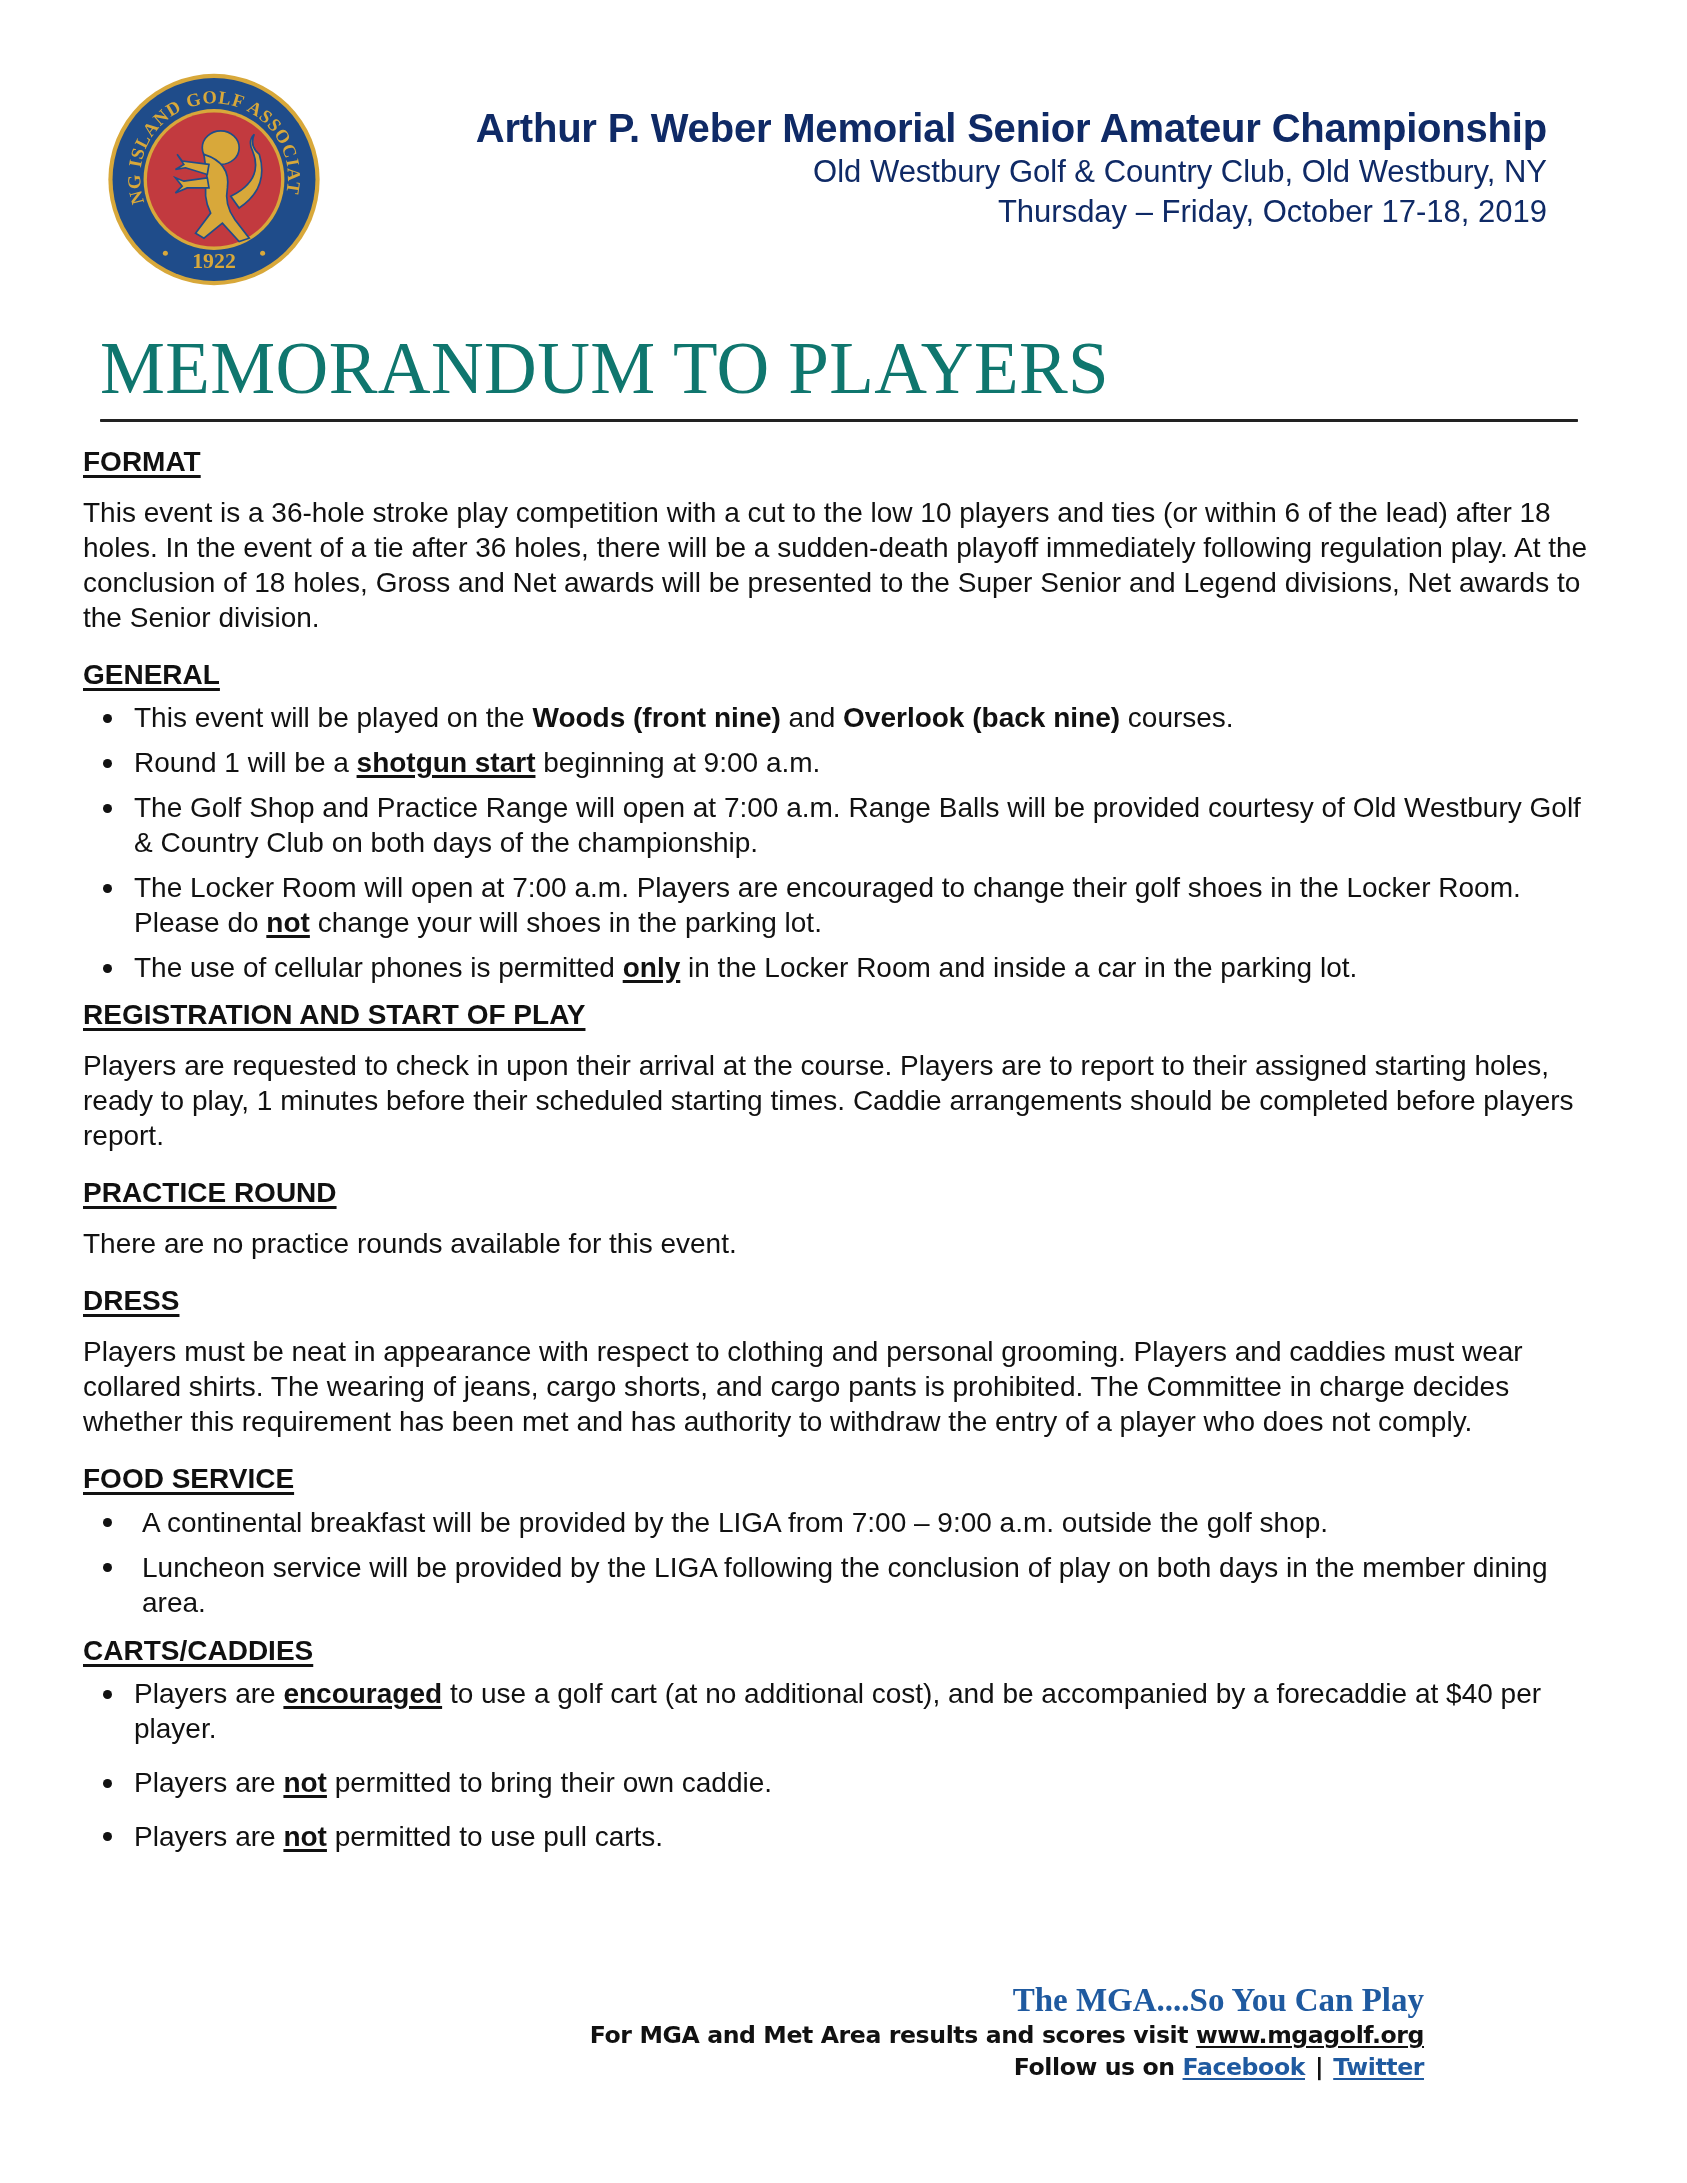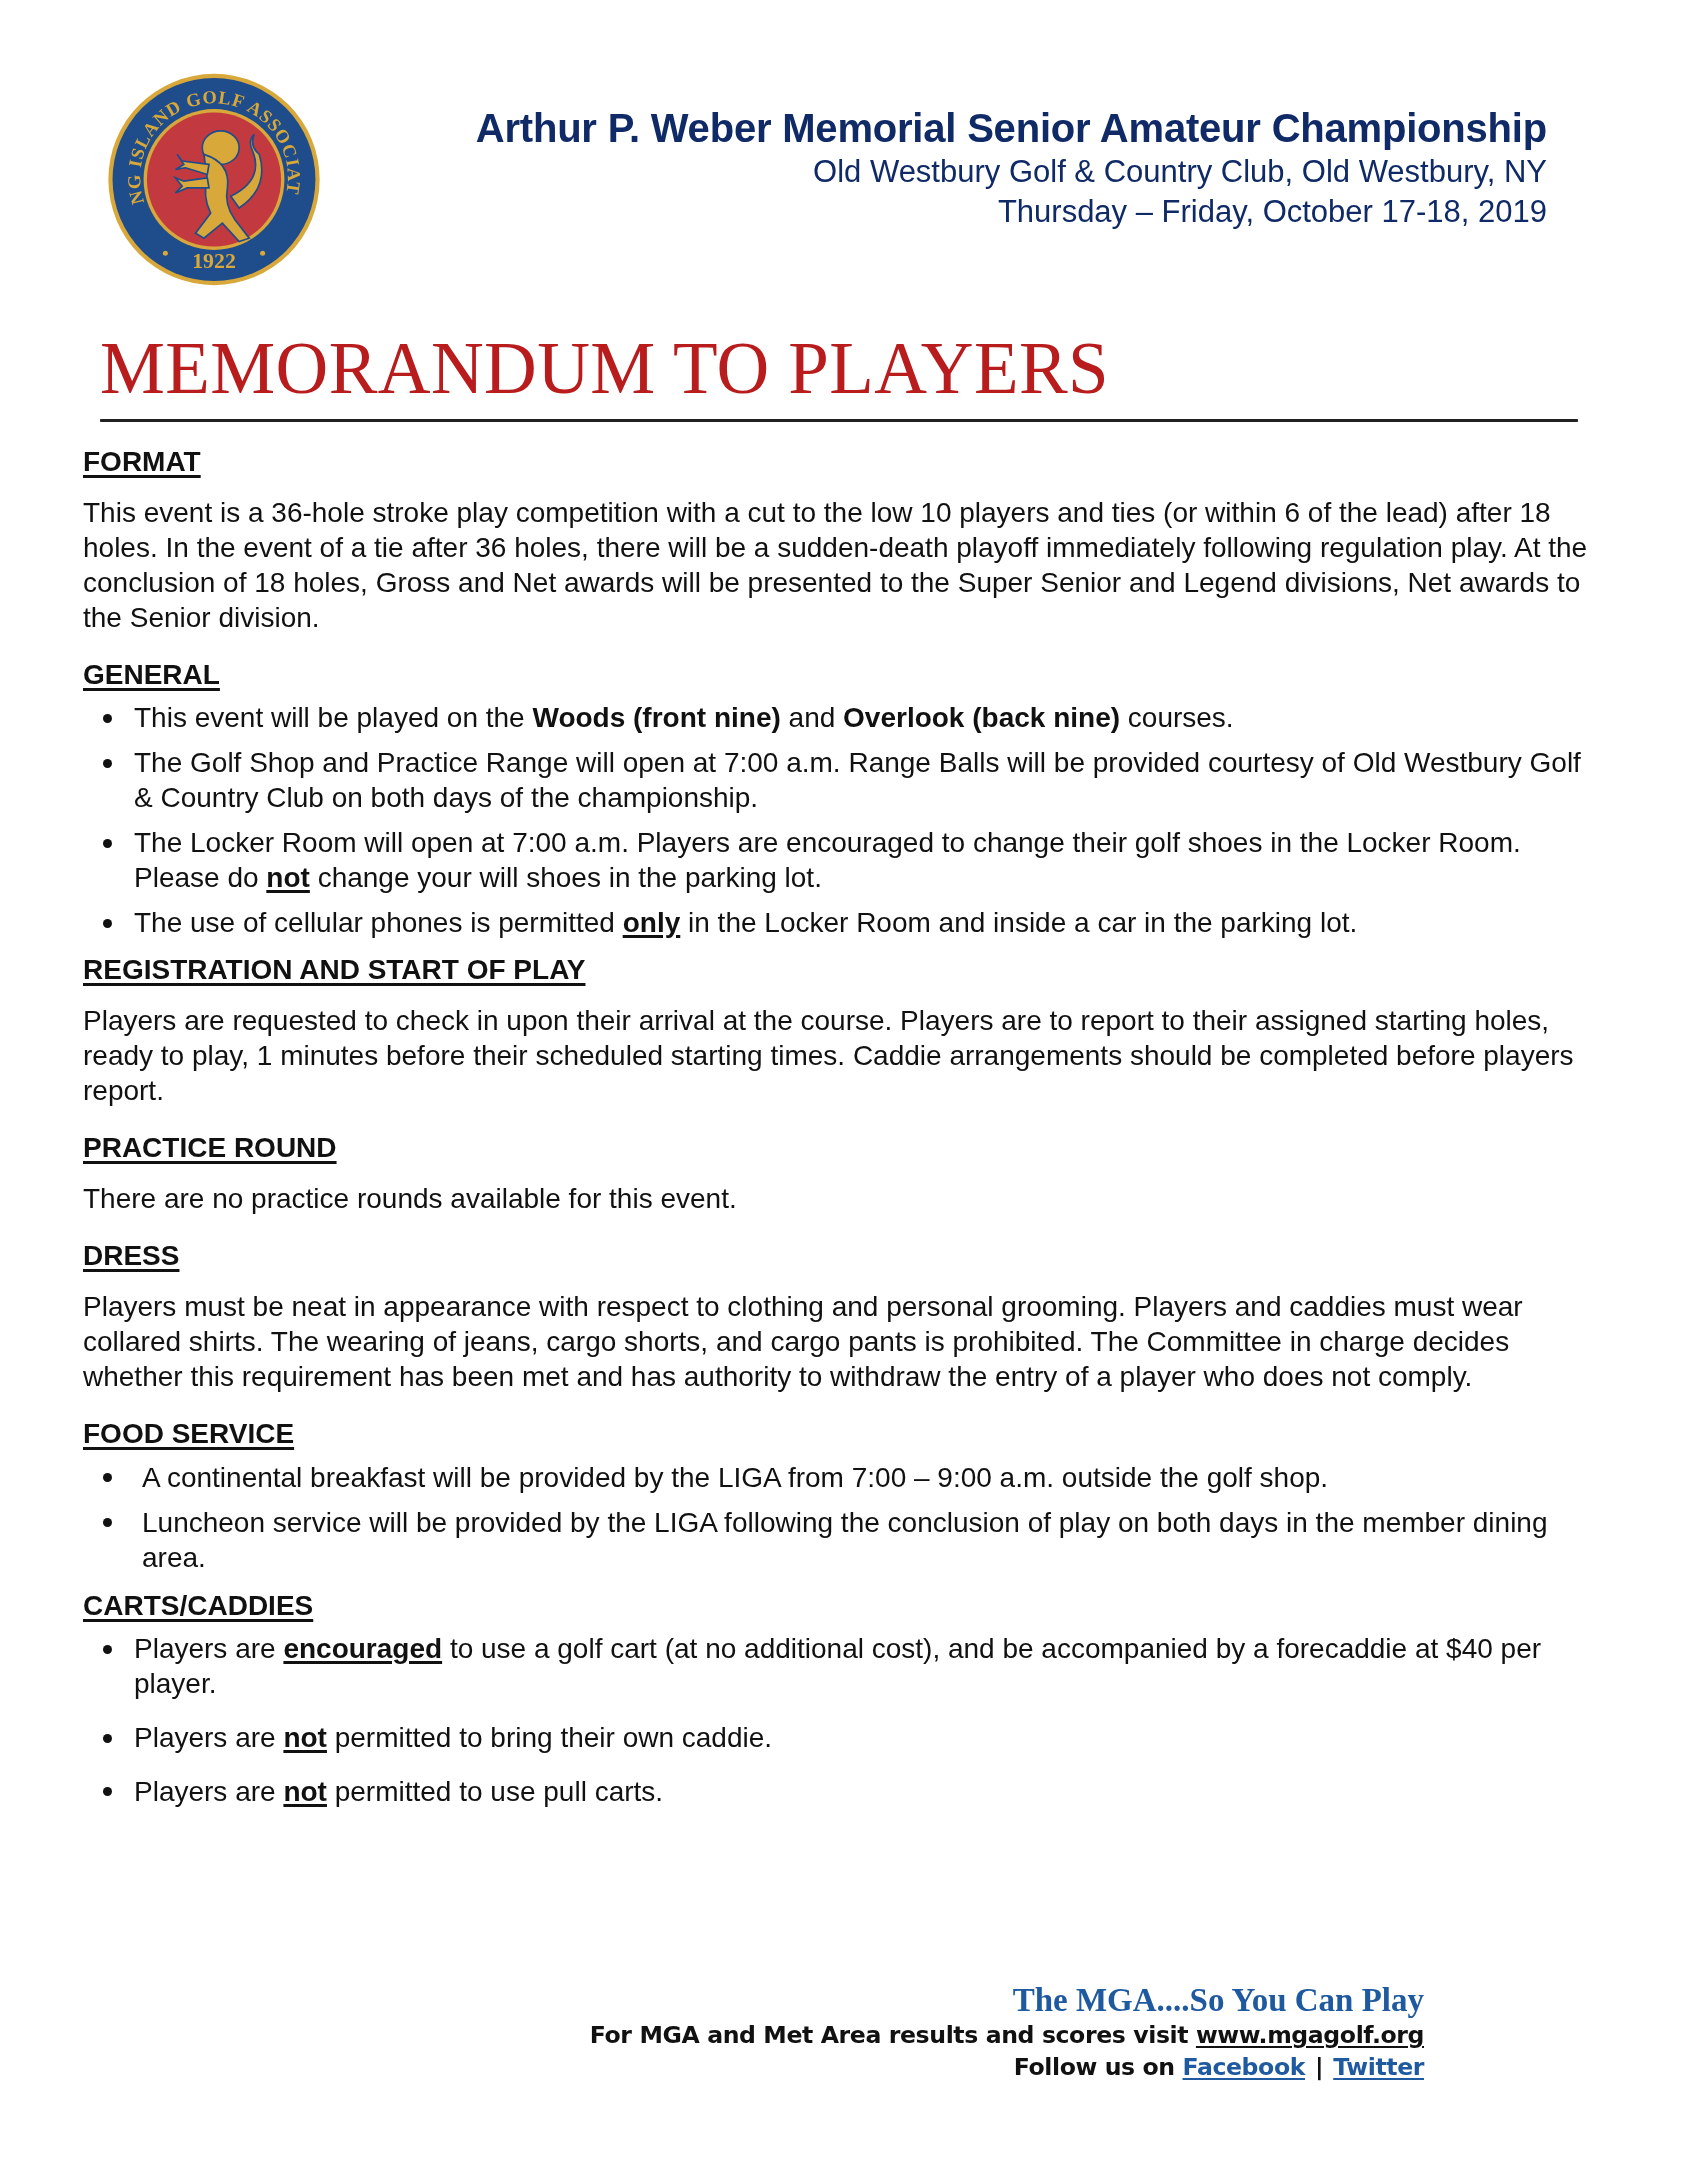--- a/index.html
+++ b/index.html
@@ -41,21 +41,21 @@
       line-height: 40px;
     }
 
     .memo-title {
       position: absolute;
       left: 100px;
       top: 327px;
       font-family: "Liberation Serif", serif;
       font-size: 73px;
       line-height: 84px;
-      color: #b91c1c;
+      color: #0f766e;
       letter-spacing: 0.4px;
     }
     .memo-rule {
       position: absolute;
       left: 100px;
       top: 419px;
       width: 1478px;
       height: 3.4px;
       background: #222222;
       border-radius: 0.8px;
@@ -186,20 +186,23 @@
     <div class="section-heading">FORMAT</div>
     <p style="width:1510px;">This event is a 36-hole stroke play competition with a cut to the low 10 players and ties (or within 6 of the lead) after 18 holes. In the event of a tie after 36 holes, there will be a sudden-death playoff immediately following regulation play.  At the conclusion of 18 holes, Gross and Net awards will be presented to the Super Senior and Legend divisions, Net awards to the Senior division.</p>
   </div>
 
   <div class="section" style="margin-bottom:11.8px;">
     <div class="section-heading">GENERAL</div>
     <ul class="bullets" style="width:1502px;">
       <li>
         <span>This event will be played on the </span><b>Woods (front nine)</b><span> and </span><b>Overlook (back nine)</b><span> courses.</span>
       </li>
+      <li>
+        <span>Round 1 will be a </span><b class="u">shotgun start</b><span> beginning at 9:00 a.m.</span>
+      </li>
       <li>The Golf Shop and Practice Range will open at 7:00 a.m. Range Balls will be provided courtesy of Old Westbury Golf &amp; Country Club on both days of the championship.</li>
       <li>
         <span>The Locker Room will open at 7:00 a.m.  Players are encouraged to change their golf shoes in the Locker Room.  Please do </span><b class="u">not</b><span> change your will shoes in the parking lot.</span>
       </li>
       <li>
         <span>The use of cellular phones is permitted </span><b class="u">only</b><span> in the Locker Room and inside a car in the parking lot.</span>
       </li>
     </ul>
   </div>
 

